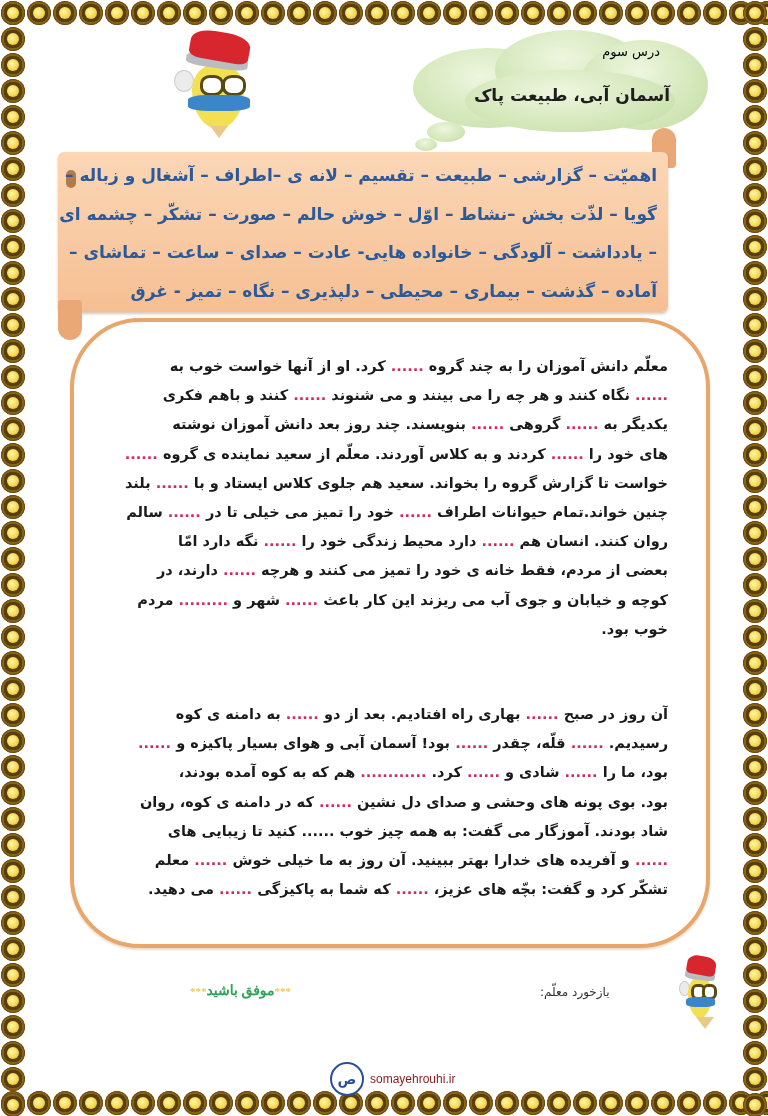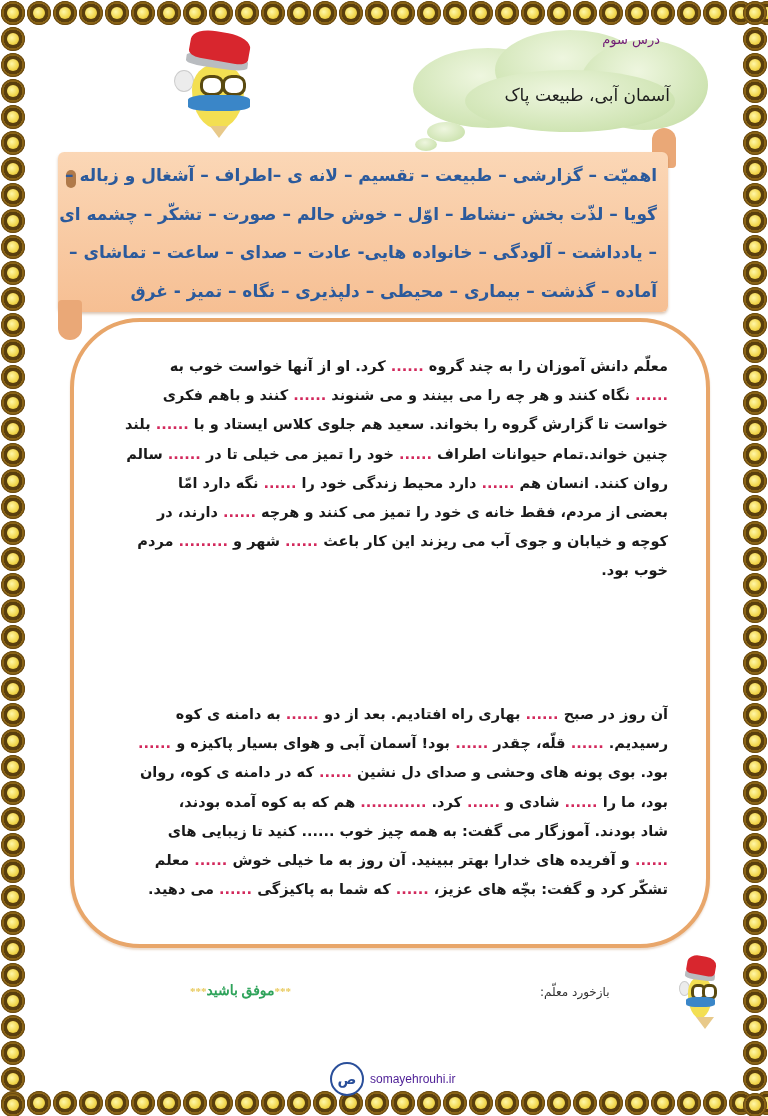--- a/index.html
+++ b/index.html
@@ -41,26 +41,26 @@
   .m-glass { position: absolute; top: 40%; width: 18%; height: 14%; border: 3px solid #5a4a10; border-radius: 40%; background: #fff; }
   .m-glass.l { left: 32%; } .m-glass.r { left: 54%; }
   .m-scarf { position: absolute; left: 20%; top: 58%; width: 62%; height: 14%; background: #3a86c8; border-radius: 30%; }
   .m-tip { position: absolute; left: 42%; top: 86%; width: 0; height: 0; border-left: 9px solid transparent; border-right: 9px solid transparent; border-top: 12px solid #e8c98a; }
   .m-arm { position: absolute; left: 6%; top: 36%; width: 18%; height: 18%; border-radius: 50%; background: #ececec; border: 1px solid #ccc; }
 
   
   .cloud { position: absolute; left: 405px; top: 30px; width: 305px; height: 110px; }
   .cloud .puff { position: absolute; background: radial-gradient(ellipse at 45% 35%, #eef6df, #cfe4b3 70%, #b9d39a); border-radius: 50%; }
   .cloud-title-sub {
-    position: absolute; right: 50px; top: 2px;
-    font-family: "DejaVu Sans", sans-serif; font-size: 13px; color: #701a75; direction: rtl;
+    position: absolute; right: 50px; top: 14px;
+    font-family: "DejaVu Sans", sans-serif; font-size: 13px; color: #000000; direction: rtl;
   }
   .cloud-title-main {
     position: absolute; right: 40px; top: 55px;
-    font-family: "DejaVu Sans", sans-serif; font-weight: normal; font-size: 17px; color: #1e1e1e; direction: rtl;
+    font-family: "DejaVu Sans", sans-serif; font-weight: bold; font-size: 17px; color: #1e1e1e; direction: rtl;
   }
 
   
   .scroll {
     position: absolute; left: 58px; top: 152px; width: 610px; height: 160px;
     background: linear-gradient(180deg, #fbd7b6 0%, #f6bf93 100%);
     border-radius: 6px;
     box-shadow: 0 2px 3px rgba(150,90,40,0.35);
   }
   .scroll-curl-right {
@@ -109,21 +109,21 @@
     font-family: "DejaVu Sans", sans-serif; font-size: 12px; color: #333;
   }
   .site {
     position: absolute; left: 330px; top: 1062px; display: flex; align-items: center; gap: 6px;
   }
   .site-logo {
     width: 34px; height: 34px; border-radius: 50%; border: 2px solid #2a4f9a;
     background: #fff; display: flex; align-items: center; justify-content: center;
     font-size: 14px; color: #2a4f9a; font-weight: bold; box-sizing: border-box;
   }
-  .site-url { font-family: "Liberation Sans", sans-serif; font-size: 12px; color: #4c1d95; }
+  .site-url { font-family: "Liberation Sans", sans-serif; font-size: 12px; color: #7f1d1d; }
 </style>
 </head>
 <body>
 
 <div class="border-row border-top" id="bt">
     <div class="flower"></div>
     <div class="flower"></div>
     <div class="flower"></div>
     <div class="flower"></div>
     <div class="flower"></div>
@@ -306,32 +306,34 @@
   <span class="wb-line">اهمیّت – گزارشی – طبیعت – تقسیم – لانه ی –اطراف – آشغال و زباله –</span>
   <span class="wb-line">گویا – لذّت بخش –نشاط – اوّل – خوش حالم – صورت – تشکّر – چشمه ای</span>
   <span class="wb-line">– یادداشت – آلودگی – خانواده هایی- عادت – صدای – ساعت – تماشای –</span>
   <span class="wb-line">آماده – گذشت – بیماری – محیطی – دلپذیری – نگاه – تمیز - غرق</span>
 </p>
 
 <div class="frame"></div>
 <div class="para para-1" id="p1">
     <span class="ln"><span class="txt">معلّم دانش آموزان را به چند گروه </span><span class="blank">......</span><span class="txt"> کرد. او از آنها خواست خوب به</span></span>
     <span class="ln"><span class="blank">......</span><span class="txt"> نگاه کنند و هر چه را می بینند و می شنوند </span><span class="blank">......</span><span class="txt"> کنند و باهم فکری</span></span>
+    <span class="ln"><span class="txt">یکدیگر به </span><span class="blank">......</span><span class="txt"> گروهی </span><span class="blank">......</span><span class="txt"> بنویسند. چند روز بعد دانش آموزان نوشته</span></span>
+    <span class="ln"><span class="txt">های خود را </span><span class="blank">......</span><span class="txt"> کردند و به کلاس آوردند. معلّم از سعید نماینده ی گروه </span><span class="blank">......</span></span>
     <span class="ln"><span class="txt">خواست تا گزارش گروه را بخواند. سعید هم جلوی کلاس ایستاد و با </span><span class="blank">......</span><span class="txt"> بلند</span></span>
     <span class="ln"><span class="txt">چنین خواند.تمام حیوانات اطراف </span><span class="blank">......</span><span class="txt"> خود را تمیز می خیلی تا در </span><span class="blank">......</span><span class="txt"> سالم</span></span>
     <span class="ln"><span class="txt">روان کنند. انسان هم </span><span class="blank">......</span><span class="txt"> دارد محیط زندگی خود را </span><span class="blank">......</span><span class="txt"> نگه دارد امّا</span></span>
     <span class="ln"><span class="txt">بعضی از مردم، فقط خانه ی خود را تمیز می کنند و هرچه </span><span class="blank">......</span><span class="txt"> دارند، در</span></span>
     <span class="ln"><span class="txt">کوچه و خیابان و جوی آب می ریزند این کار باعث </span><span class="blank">......</span><span class="txt"> شهر و </span><span class="blank">.........</span><span class="txt"> مردم</span></span>
     <span class="ln"><span class="txt">خوب بود.</span></span>
   </div>
 <div class="para para-2" id="p2">
     <span class="ln"><span class="txt">آن روز در صبح </span><span class="blank">......</span><span class="txt"> بهاری راه افتادیم. بعد از دو </span><span class="blank">......</span><span class="txt"> به دامنه ی کوه</span></span>
     <span class="ln"><span class="txt">رسیدیم. </span><span class="blank">......</span><span class="txt"> قلّه، چقدر </span><span class="blank">......</span><span class="txt"> بود! آسمان آبی و هوای بسیار پاکیزه و </span><span class="blank">......</span></span>
+    <span class="ln"><span class="txt">بود، ما را </span><span class="blank">......</span><span class="txt"> شادی و </span><span class="blank">......</span><span class="txt"> کرد. </span><span class="blank">............</span><span class="txt"> هم که به کوه آمده بودند،</span></span>
     <span class="ln"><span class="txt">بود. بوی پونه های وحشی و صدای دل نشین </span><span class="blank">......</span><span class="txt"> که در دامنه ی کوه، روان</span></span>
-    <span class="ln"><span class="txt">بود، ما را </span><span class="blank">......</span><span class="txt"> شادی و </span><span class="blank">......</span><span class="txt"> کرد. </span><span class="blank">............</span><span class="txt"> هم که به کوه آمده بودند،</span></span>
     <span class="ln"><span class="txt">شاد بودند. آموزگار می گفت: به همه چیز خوب ...... کنید تا زیبایی های</span></span>
     <span class="ln"><span class="blank">......</span><span class="txt"> و آفریده های خدارا بهتر ببینید. آن روز به ما خیلی خوش </span><span class="blank">......</span><span class="txt"> معلم</span></span>
     <span class="ln"><span class="txt">تشکّر کرد و گفت: بچّه های عزیز، </span><span class="blank">......</span><span class="txt"> که شما به پاکیزگی </span><span class="blank">......</span><span class="txt"> می دهید.</span></span>
   </div>
 
 <div class="good-luck">
   <span class="stars">***</span><span>موفق باشید</span><span class="stars">***</span>
 </div>
 <div class="feedback">بازخورد معلّم:</div>
 <div class="mascot mascot-bottom">

